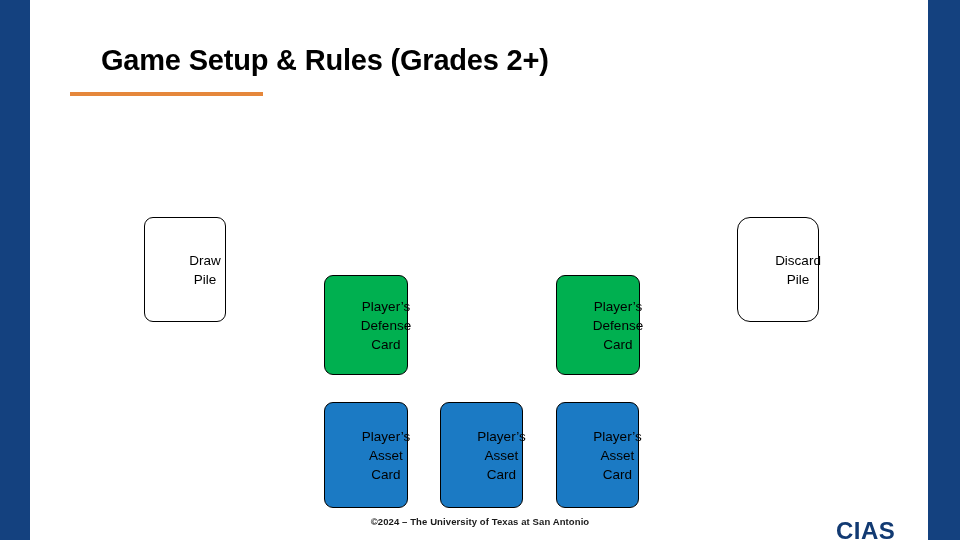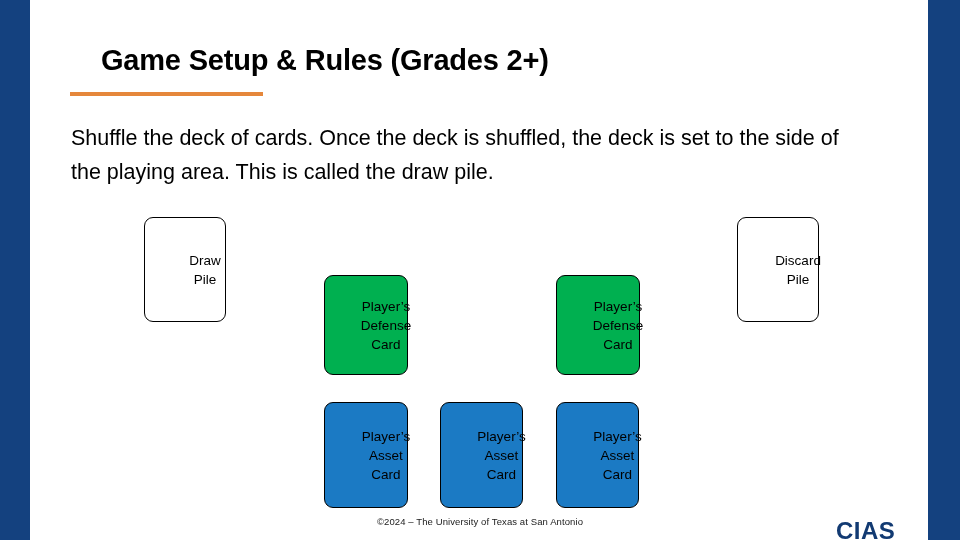--- a/index.html
+++ b/index.html
@@ -71,37 +71,37 @@
     line-height: 19px;
     text-align: left;
     padding-left: 40px;
   }
   .card .line { display: block; white-space: nowrap; }
   .card.pile  { background: #ffffff; font-size: 13.5px; }
   .card.green { background: #00b050; }
   .card.blue  { background: #1b7ac4; }
 
   #draw-pile    { left: 144px; top: 217px; width: 82px;  height: 105px; }
-  #discard-pile { left: 737px; top: 217px; width: 82px;  height: 105px; }
+  #discard-pile { left: 737px; top: 217px; width: 82px;  height: 105px; border-radius: 13px; }
 
   #defense-1 { left: 324px; top: 275px; width: 84px; height: 100px; }
   #defense-2 { left: 556px; top: 275px; width: 84px; height: 100px; }
 
   #asset-1 { left: 324px; top: 402px; width: 84px; height: 106px; }
   #asset-2 { left: 440px; top: 402px; width: 83px; height: 106px; }
   #asset-3 { left: 556px; top: 402px; width: 83px; height: 106px; }
 
   #footer {
     position: absolute;
     left: 0;
     top: 516px;
     width: 960px;
     text-align: center;
     font-size: 9.5px;
-    font-weight: normal;
+    font-weight: bold;
     color: #1a1a1a;
     letter-spacing: 0.1px;
   }
 
   #cias-logo {
     position: absolute;
     left: 836px;
     top: 506px;
     font-size: 24px;
     font-weight: bold;
@@ -115,21 +115,20 @@
 <body>
 
 <div id="slide">
 
   <div class="side-bar left"></div>
   <div class="side-bar right"></div>
 
   <div id="title">Game Setup &amp; Rules (Grades 2+)</div>
   <div id="title-rule"></div>
 
-  <div id="body-text">Shuffle the deck of cards. Once the deck is shuffled, the deck is set to the side of the playing area. This is called the draw pile.</div>
 
   <div id="draw-pile" class="card pile">
     <span class="line">Draw</span>
     <span class="line">Pile</span>
   </div>
 
   <div id="discard-pile" class="card pile">
     <span class="line">Discard</span>
     <span class="line">Pile</span>
   </div>

